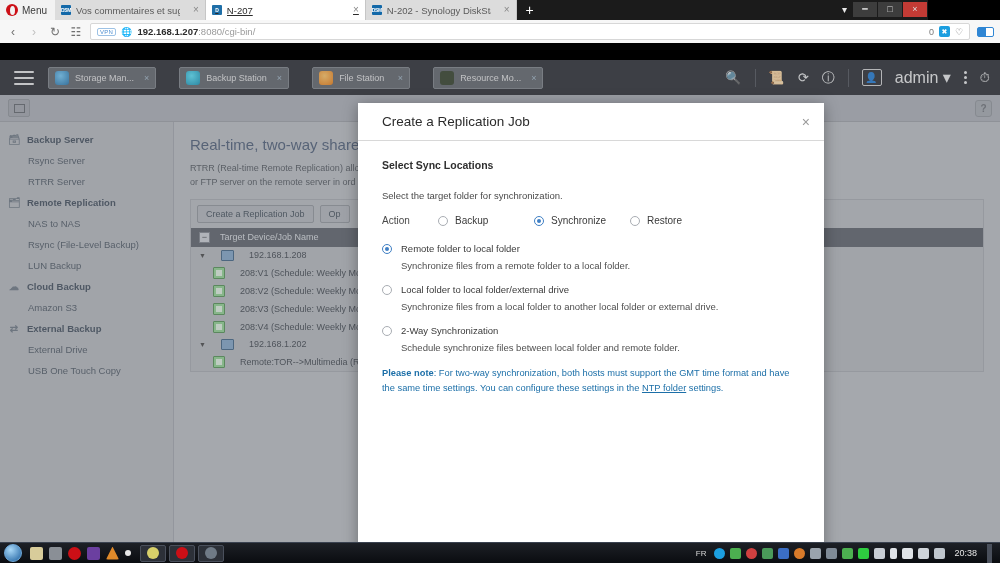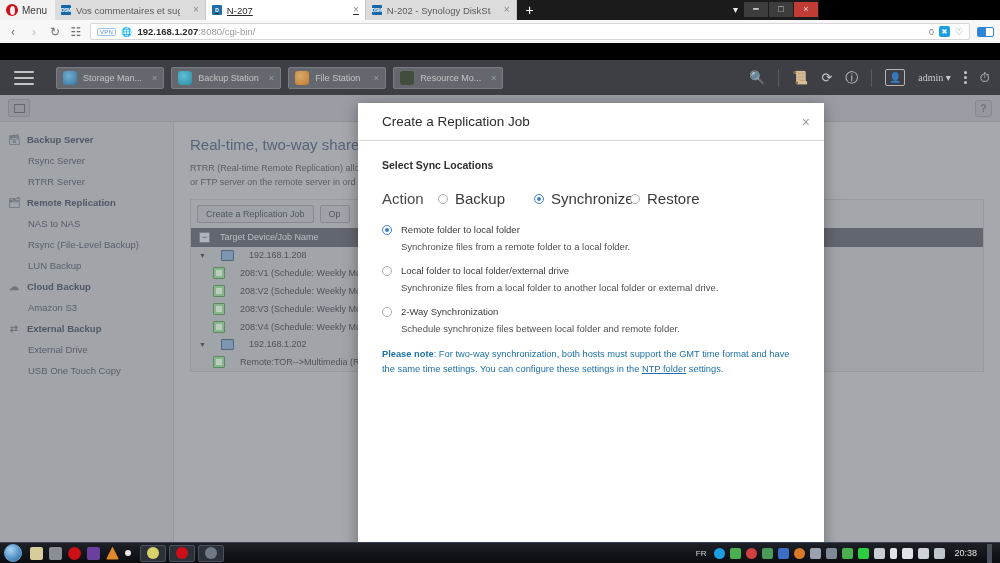--- a/index.html
+++ b/index.html
@@ -6,21 +6,21 @@
   html, body {
     width: 1000px; height: 563px;
     overflow: hidden;
     font-family: "Liberation Sans", sans-serif;
     background: #000;
   }
   .screen { position: relative; width: 1000px; height: 563px; }
 
   
   .browser-tabbar {
-    position: absolute; left: 0; top: 0; width: 819px; height: 20px;
+    position: absolute; left: 0; top: 0; width: 928px; height: 20px;
     background: #f2f2f2;
     display: flex; align-items: flex-end; text-align: right;
   }
   .opera-menu {
     display: flex; align-items: center; gap: 4px;
     height: 20px; padding: 0 8px 0 6px;
     font-size: 10px; color: #3b3b3b;
   }
   .opera-logo {
     width: 12px; height: 12px; border-radius: 50%;
@@ -124,42 +124,42 @@
     position: absolute; left: 0; top: 60px; width: 1000px; height: 482px;
     background: #b9bcc1;
   }
   .dsm-taskbar {
     position: absolute; left: 0; top: 0; width: 1000px; height: 35px;
     background: #24262b;
     display: flex; align-items: center; padding: 0 10px;
   }
   .hamburger { width: 24px; display:flex; flex-direction: column; gap: 4px; padding-left: 4px; }
   .hamburger i { display:block; height: 2px; background: #e4e4e4; border-radius: 1px; }
-  .apptabs { display: flex; align-items: center; gap: 7px; margin-left: 22px; }
+  .apptabs { display: flex; align-items: center; gap: 23px; margin-left: 14px; }
   .apptab {
     height: 22px; min-width: 98px;
     background: #5c6066; border: 1px solid #7a7e84; border-radius: 2px;
     display: flex; align-items: center; gap: 6px; padding: 0 6px;
     font-size: 9px; color: #e0e0e0; white-space: nowrap;
   }
   .apptab .aico { width: 14px; height: 14px; border-radius: 3px; flex: none; }
   .aico.storage { background: radial-gradient(circle at 40% 35%, #6fc6f5, #1e6fa8); }
   .aico.backup  { background: radial-gradient(circle at 40% 35%, #54e0f7, #0e8fb3); }
   .aico.file    { background: radial-gradient(circle at 40% 35%, #ffc25e, #e8780c); }
   .aico.res     { background: #2d3a22; }
   .apptab .alabel { overflow: hidden; }
   .apptab .axc { margin-left: auto; color: #9fb4c4; font-size: 9px; padding-left: 4px; }
   .tb-right { margin-left: auto; display: flex; align-items: center; gap: 13px; color: #e8e8e8; }
   .tb-sep { width: 1px; height: 18px; background: #4a4d53; }
   .tb-ic { font-size: 13px; line-height: 1; display:flex; align-items:center; }
   .admin-box {
     width: 20px; height: 17px; border: 1.3px solid #cfcfcf; border-radius: 2px;
     display: flex; align-items: center; justify-content: center; font-size: 10px;
   }
-  .admin-name { font-size: 10px; font-family: Liberation Serif, serif; }
+  .admin-name { font-size: 16px; }
   .kebab { display: flex; flex-direction: column; gap: 2px; }
   .kebab i { width: 3px; height: 3px; border-radius: 50%; background: #e8e8e8; display:block;}
 
   
   .appwin {
     position: absolute; left: 0; top: 35px; width: 1000px; height: 447px;
     background: #b9bcc1;
   }
   .appwin-header {
     position: absolute; left: 0; top: 0; width: 1000px; height: 27px;
@@ -255,21 +255,21 @@
     border-bottom: 1px solid #d8d8d8;
     font-size: 13.5px; color: #2b2b2b;
   }
   .modal-close {
     margin-left: auto; font-size: 14px; color: #9a9a9a; line-height: 1;
   }
   .modal-body { flex: 1; padding: 18px 24px 0 24px; position: relative; }
   .sec-title { font-size: 10.5px; font-weight: bold; color: #2f2f2f; margin-bottom: 19px; }
   .sec-desc { font-size: 9.5px; color: #4a4a4a; margin-bottom: 14px; }
   .action-row {
-    display: flex; align-items: center; font-size: 15px; color: #3a3a3a;
+    display: flex; align-items: center; font-size: 10px; color: #3a3a3a;
     margin-bottom: 17px;
   }
   .action-row .lbl { width: 56px; color: #4a4a4a; }
   .radio {
     width: 10px; height: 10px; border-radius: 50%;
     border: 1px solid #a9adb3; background: #fff; flex: none;
     position: relative; display: inline-block;
   }
   .radio.on { border-color: #3f7fc4; }
   .radio.on::after {
@@ -526,20 +526,21 @@
     <div class="modal-shade"></div>
 
     <div class="modal">
       <div class="modal-title">
         <span>Create a Replication Job</span>
         <span class="modal-close">×</span>
       </div>
 
       <div class="modal-body">
         <div class="sec-title">Select Sync Locations</div>
+        <div class="sec-desc">Select the target folder for synchronization.</div>
 
         <div class="action-row">
           <span class="lbl">Action</span>
           <span class="radio-inline opt-col-1">
             <span class="radio"></span>
             <span>Backup</span>
           </span>
           <span class="radio-inline opt-col-2">
             <span class="radio on"></span>
             <span>Synchronize</span>

